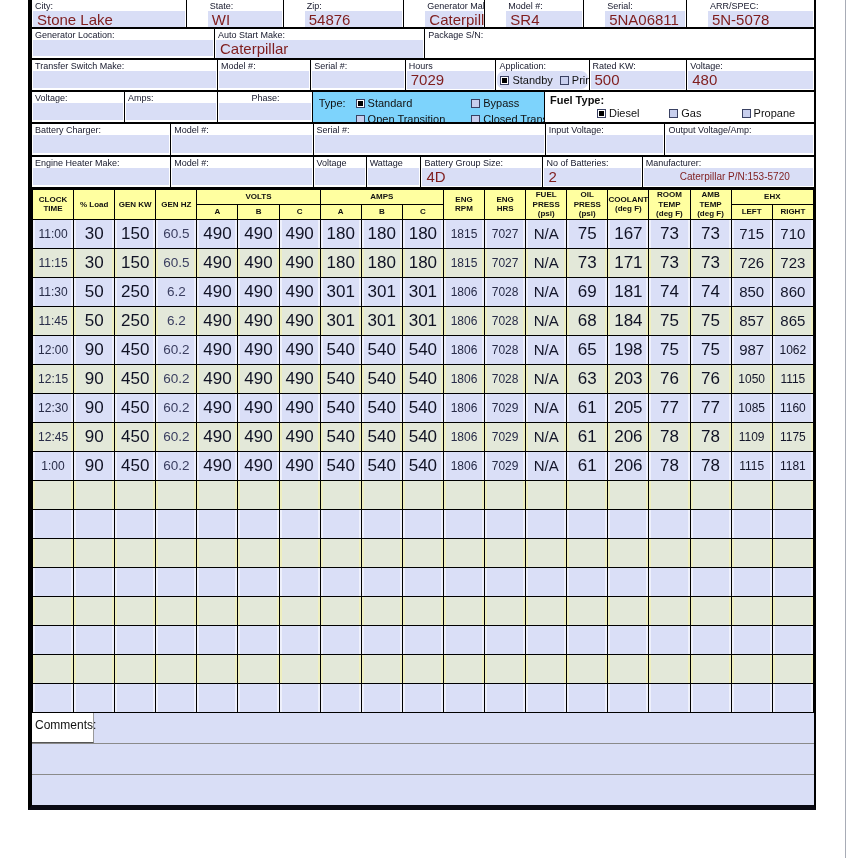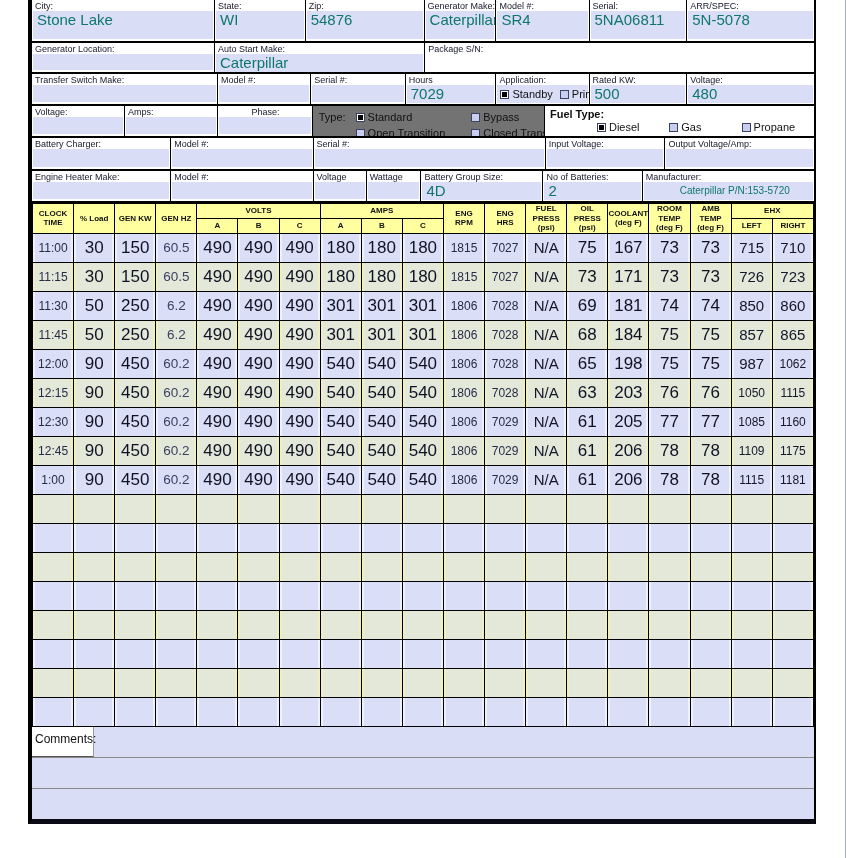--- a/index.html
+++ b/index.html
@@ -9,29 +9,29 @@
   .sheet { position:absolute; left:28px; top:0; width:788px;
            border-left:4px solid #000; border-right:2px solid #000;
            border-bottom:5px solid #0a0a14; background:#fff; }
 
   
   .frow { display:flex; border-bottom:2px solid #000; background:#fff; }
   .frow:last-of-type { border-bottom:0; }
   .fcell { position:relative; border-right:1px solid #000; display:flex; flex-direction:column; overflow:hidden; }
   .fcell:last-child { border-right:0; }
   .flabel { font-size:9px; color:#16182c; padding:1px 2px 0 3px; line-height:10px; white-space:nowrap; }
-  .finput { flex:1; background:#d9def6; margin:0 1px 2px 1px; font-size:15px; color:#0f766e;
+  .finput { flex:1; background:#d9def6; margin:0 1px 2px 1px; font-size:15px; color:#7f1d1d;
             padding:0 0 0 4px; line-height:18px; white-space:nowrap; }
   .finput.small-txt { font-size:10px;padding-left:36px; }
-  .checkline { display:flex; align-items:center; gap:7px; font-size:11px; color:#111; padding-left:3px; }
+  .checkline { display:flex; align-items:center; gap:7px; font-size:11px; color:#111; padding-left:3px;border-radius:7px; }
   .cb { display:inline-block; width:9px; height:9px; border:1px solid #3a4163; background:#c8cfee; flex:none; }
   .cb.checked { background:#fff; position:relative; }
   .cb.checked::after { content:""; position:absolute; left:1px; top:1px; width:5px; height:5px; background:#000; }
   .cbitem { display:flex; align-items:center; gap:3px; font-size:11px; color:#111; white-space:nowrap; }
-  .type-wrap { display:flex; padding:5px 0 0 6px; background:#737373; flex:1; }
+  .type-wrap { display:flex; padding:5px 0 0 6px; background:#7dd3fc; flex:1; }
   .type-label { font-size:11px; color:#111; margin-right:10px; }
   .type-grid { display:flex; gap:26px; }
   .type-col { display:flex; flex-direction:column; gap:4px; }
   .fuel-wrap { background:#fff; flex:1; }
   .fuel-label { font-size:11px; color:#111; padding:2px 0 1px 5px;font-weight:bold; }
   .fuel-items { display:flex; padding-left:52px; gap:0; }
   .fuel-items .cbitem { width:90px; }
 
   
   table.log { border-collapse:collapse; table-layout:fixed; width:782px; border-top:3px solid #000; }
@@ -58,21 +58,21 @@
   .cline  { height:31px; background:#d9def6; border-bottom:1px solid #8a8a8a; }
   .cline2 { height:30px; background:#d9def6; }
 </style>
 </head>
 <body>
 
 <div class="page">
   <div class="sheet">
 
     <div id="form-area">
-        <div class="frow" style="height: 43px;">
+        <div class="frow" style="height: 29px; gap: 20px;">
           <div class="fcell" style="width: 23.4%;">
             <div class="flabel">City:</div>
             <div class="finput">Stone Lake</div>
           </div>
           <div class="fcell" style="width: 11.6%;">
             <div class="flabel">State:</div>
             <div class="finput">WI</div>
           </div>
           <div class="fcell" style="width: 15.2%;">
             <div class="flabel">Zip:</div>

